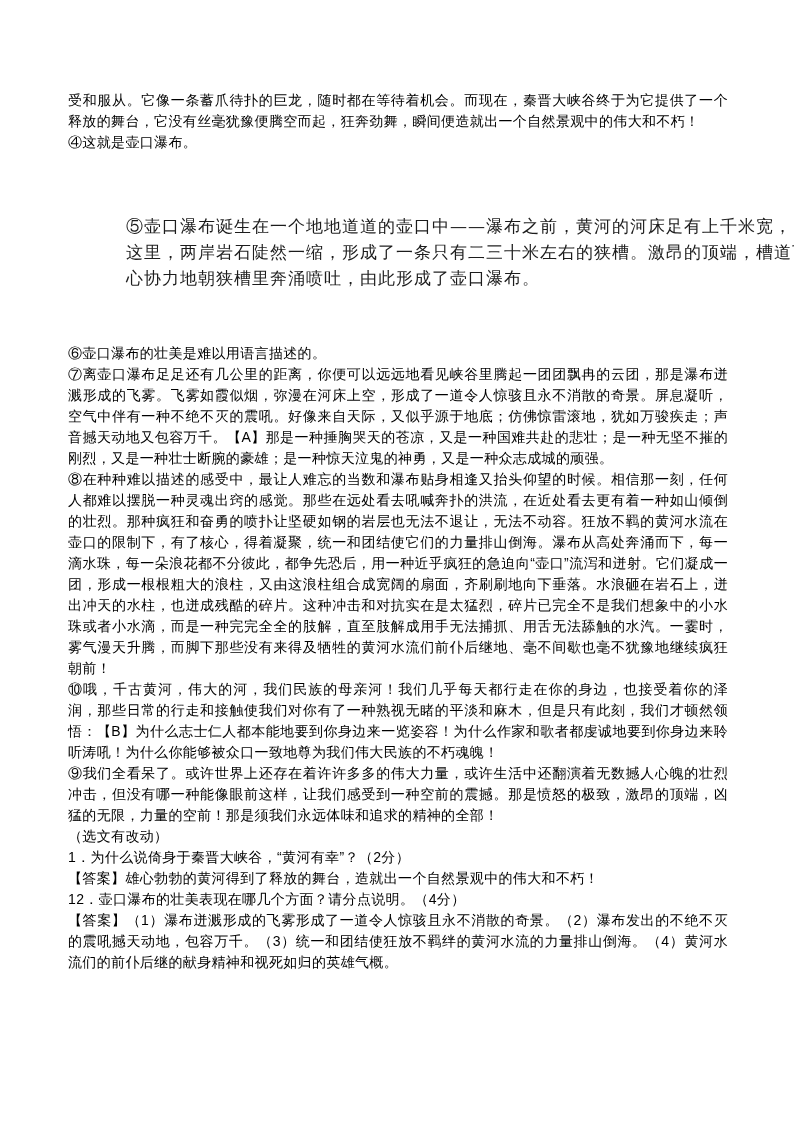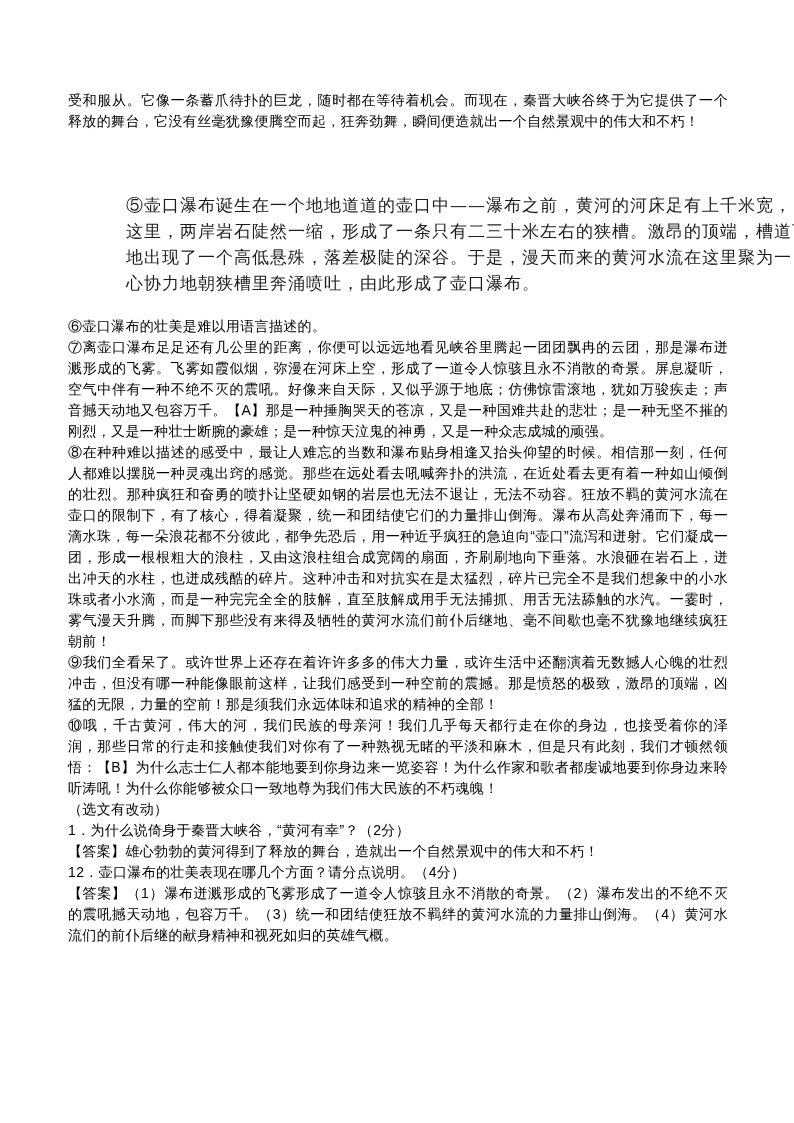--- a/index.html
+++ b/index.html
@@ -20,53 +20,53 @@
   }
   .content p {
     margin: 0;
     font-size: 14px;
     line-height: 21px;
     letter-spacing: 0.35px;
     text-align: justify;
     text-justify: inter-ideograph;
   }
   .quote {
-    margin: 60px 0 20px 58px;
+    margin: 60px 0 52px 58px;
   }
   .qline {
     font-family: "DejaVu Serif", "Liberation Serif", serif;
     font-size: 17px;
     line-height: 26px;
     letter-spacing: 1px;
     white-space: nowrap;
     color: #1c1c1c;
   }
   .center { text-align: center; }
   .indent2 { text-indent: 2em; }
 </style>
 </head>
 <body>
 
 <div class="page">
   <div class="content">
 
     <p>受和服从。它像一条蓄爪待扑的巨龙，随时都在等待着机会。而现在，秦晋大峡谷终于为它提供了一个释放的舞台，它没有丝毫犹豫便腾空而起，狂奔劲舞，瞬间便造就出一个自然景观中的伟大和不朽！</p>
+    <p>④这就是壶口瀑布。</p>
 
     <div class="quote">
       <div class="qline">⑤壶口瀑布诞生在一个地地道道的壶口中——瀑布之前，黄河的河床足有上千米宽，</div>
       <div class="qline">这里，两岸岩石陡然一缩，形成了一条只有二三十米左右的狭槽。激昂的顶端，槽道下</div>
-      <div class="qline">地出现了一个高低悬殊，落差极陡的深谷。于是，漫天而来的黄河水流在这里聚为一</div>
       <div class="qline">心协力地朝狭槽里奔涌喷吐，由此形成了壶口瀑布。</div>
     </div>
 
     <p>⑥壶口瀑布的壮美是难以用语言描述的。</p>
     <p>⑦离壶口瀑布足足还有几公里的距离，你便可以远远地看见峡谷里腾起一团团飘冉的云团，那是瀑布迸溅形成的飞雾。飞雾如霞似烟，弥漫在河床上空，形成了一道令人惊骇且永不消散的奇景。屏息凝听，空气中伴有一种不绝不灭的震吼。好像来自天际，又似乎源于地底；仿佛惊雷滚地，犹如万骏疾走；声音撼天动地又包容万千。【A】那是一种捶胸哭天的苍凉，又是一种国难共赴的悲壮；是一种无坚不摧的刚烈，又是一种壮士断腕的豪雄；是一种惊天泣鬼的神勇，又是一种众志成城的顽强。</p>
     <p>⑧在种种难以描述的感受中，最让人难忘的当数和瀑布贴身相逢又抬头仰望的时候。相信那一刻，任何人都难以摆脱一种灵魂出窍的感觉。那些在远处看去吼喊奔扑的洪流，在近处看去更有着一种如山倾倒的壮烈。那种疯狂和奋勇的喷扑让坚硬如钢的岩层也无法不退让，无法不动容。狂放不羁的黄河水流在壶口的限制下，有了核心，得着凝聚，统一和团结使它们的力量排山倒海。瀑布从高处奔涌而下，每一滴水珠，每一朵浪花都不分彼此，都争先恐后，用一种近乎疯狂的急迫向“壶口”流泻和迸射。它们凝成一团，形成一根根粗大的浪柱，又由这浪柱组合成宽阔的扇面，齐刷刷地向下垂落。水浪砸在岩石上，迸出冲天的水柱，也迸成残酷的碎片。这种冲击和对抗实在是太猛烈，碎片已完全不是我们想象中的小水珠或者小水滴，而是一种完完全全的肢解，直至肢解成用手无法捕抓、用舌无法舔触的水汽。一霎时，雾气漫天升腾，而脚下那些没有来得及牺牲的黄河水流们前仆后继地、毫不间歇也毫不犹豫地继续疯狂朝前！</p>
+    <p>⑩哦，千古黄河，伟大的河，我们民族的母亲河！我们几乎每天都行走在你的身边，也接受着你的泽润，那些日常的行走和接触使我们对你有了一种熟视无睹的平淡和麻木，但是只有此刻，我们才顿然领悟：【B】为什么志士仁人都本能地要到你身边来一览姿容！为什么作家和歌者都虔诚地要到你身边来聆听涛吼！为什么你能够被众口一致地尊为我们伟大民族的不朽魂魄！</p>
     <p>⑨我们全看呆了。或许世界上还存在着许许多多的伟大力量，或许生活中还翻演着无数撼人心魄的壮烈冲击，但没有哪一种能像眼前这样，让我们感受到一种空前的震撼。那是愤怒的极致，激昂的顶端，凶猛的无限，力量的空前！那是须我们永远体味和追求的精神的全部！</p>
-    <p>⑩哦，千古黄河，伟大的河，我们民族的母亲河！我们几乎每天都行走在你的身边，也接受着你的泽润，那些日常的行走和接触使我们对你有了一种熟视无睹的平淡和麻木，但是只有此刻，我们才顿然领悟：【B】为什么志士仁人都本能地要到你身边来一览姿容！为什么作家和歌者都虔诚地要到你身边来聆听涛吼！为什么你能够被众口一致地尊为我们伟大民族的不朽魂魄！</p>
 
     <p class="center">（选文有改动）</p>
 
     <p>1．为什么说倚身于秦晋大峡谷，“黄河有幸”？（2分）</p>
     <p>【答案】雄心勃勃的黄河得到了释放的舞台，造就出一个自然景观中的伟大和不朽！</p>
     <p>12．壶口瀑布的壮美表现在哪几个方面？请分点说明。（4分）</p>
     <p>【答案】（1）瀑布迸溅形成的飞雾形成了一道令人惊骇且永不消散的奇景。（2）瀑布发出的不绝不灭的震吼撼天动地，包容万千。（3）统一和团结使狂放不羁绊的黄河水流的力量排山倒海。（4）黄河水流们的前仆后继的献身精神和视死如归的英雄气概。</p>
 
   </div>
 </div>

